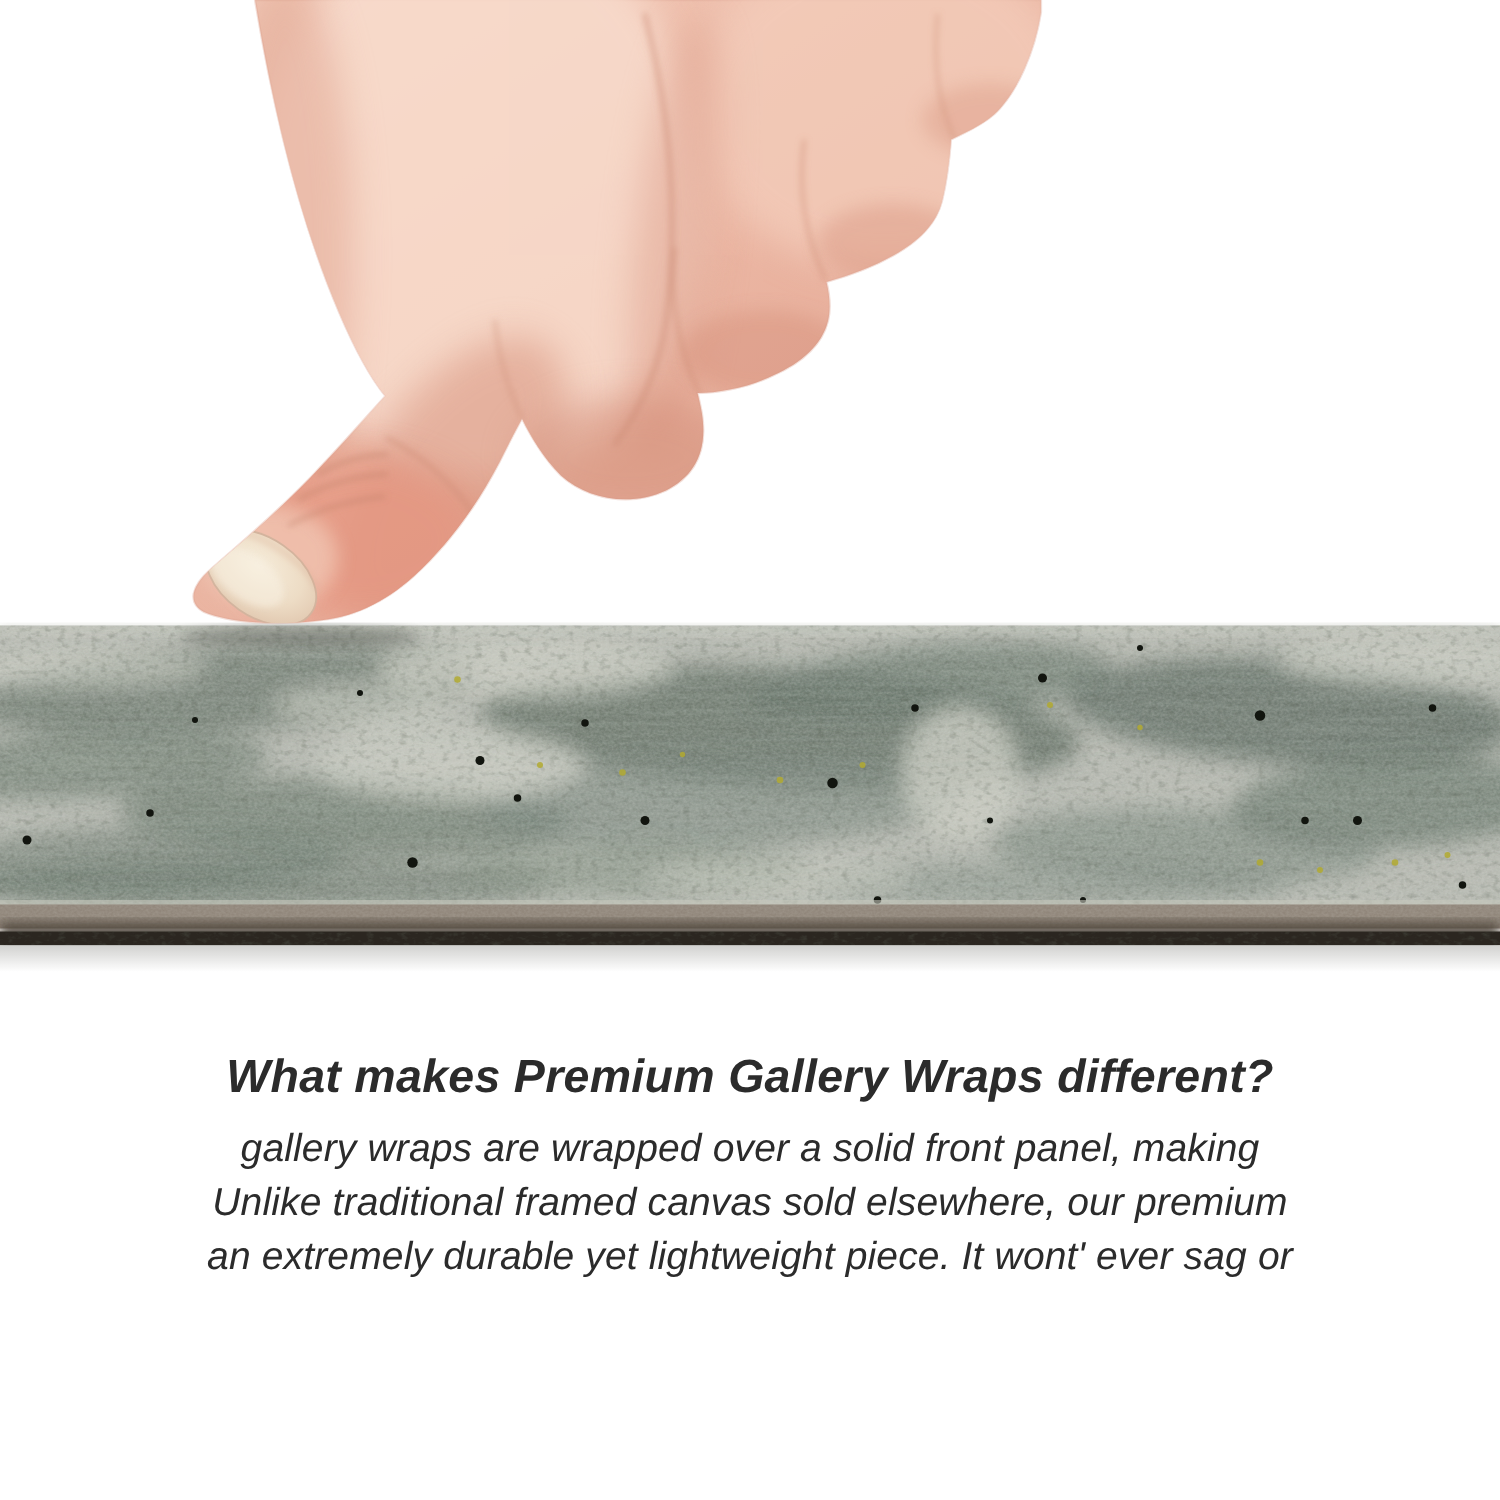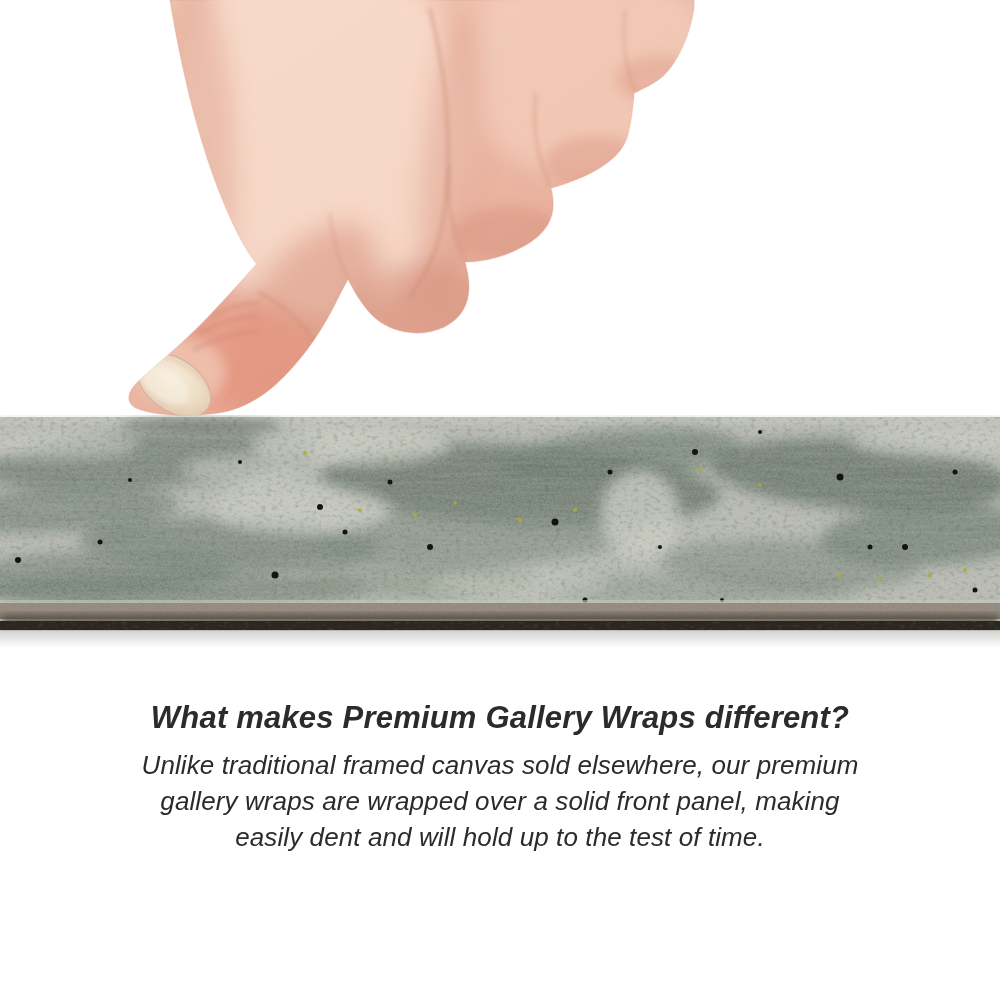--- a/index.html
+++ b/index.html
@@ -236,17 +236,17 @@
       <rect x="0" y="200" width="1000" height="12" fill="#4b4338" filter="url(#cb4)" opacity="0.9"></rect>
       <rect x="0" y="206" width="1000" height="9" fill="#2b2620"></rect>
       <rect x="0" y="206" width="1000" height="9" fill="#555" filter="url(#speckF)" opacity="0.5"></rect>
     </g>
 
     <rect x="0" y="215" width="1000" height="18" fill="url(#dropShadowG)"></rect>
   </svg>
 
   <section class="info">
     <h1>What makes Premium Gallery Wraps different?</h1>
+    <p>gallery wraps are wrapped over a solid front panel, making</p>
     <p>Unlike traditional framed canvas sold elsewhere, our premium</p>
-    <p>gallery wraps are wrapped over a solid front panel, making</p>
-    <p>easily dent and will hold up to the test of time.</p>
+    <p>an extremely durable yet lightweight piece. It wont' ever sag or</p>
   </section>
 </div>
 
 </body></html>

